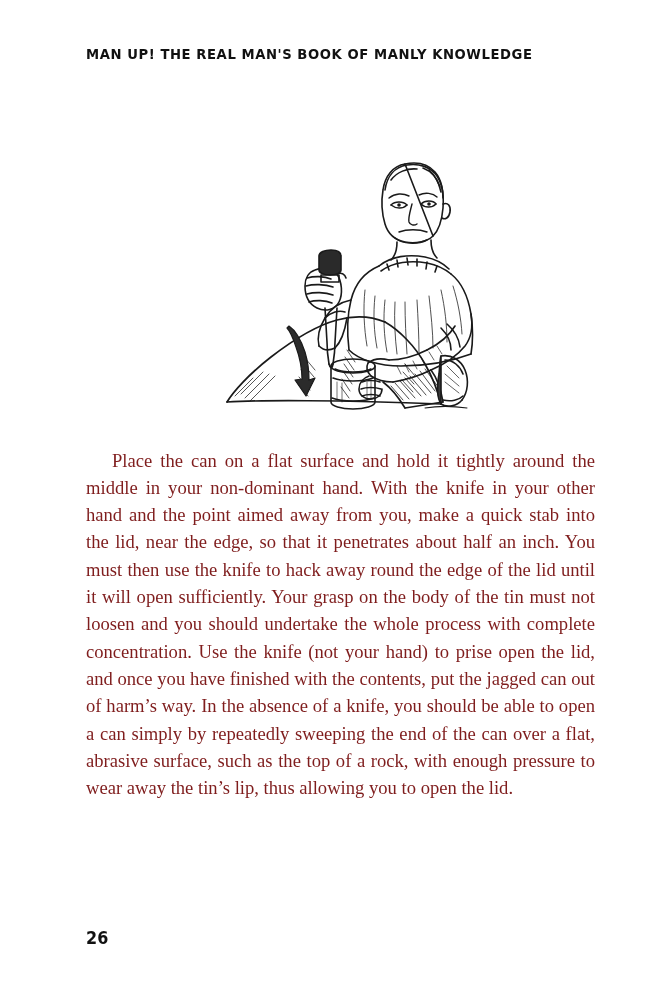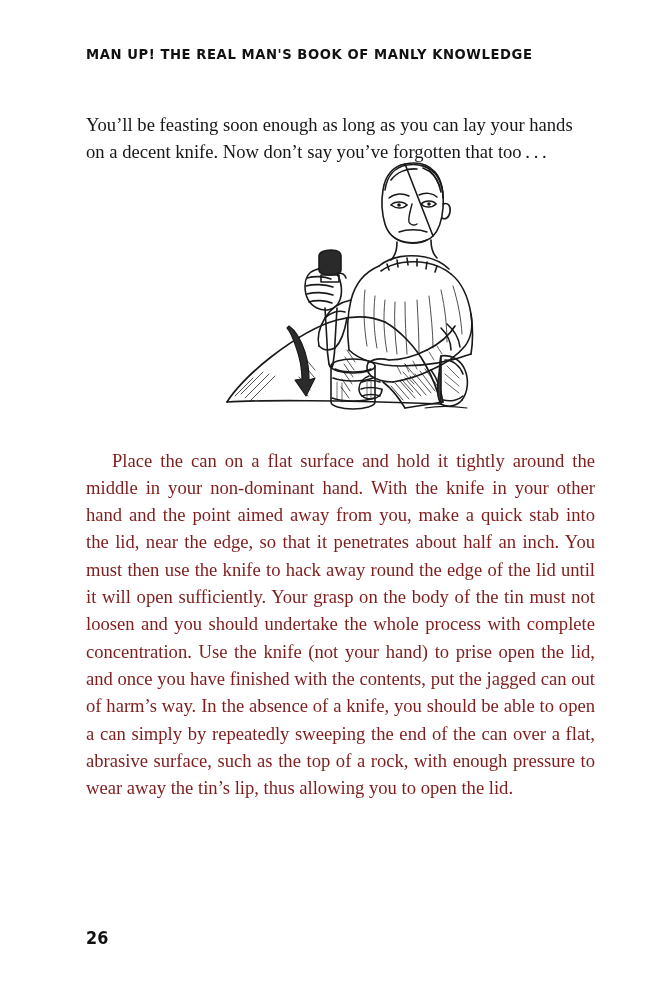--- a/index.html
+++ b/index.html
@@ -78,21 +78,20 @@
     transform-origin: left center;
   }
 </style>
 </head>
 <body>
 
 <div class="page">
 
   <div class="running-header">MAN UP! THE REAL MAN'S BOOK OF MANLY KNOWLEDGE</div>
 
-  <p class="intro-paragraph">You’ll be feasting soon enough as long as you can lay your hands on a decent knife. Now don’t say you’ve forgotten that too . . .</p>
 
   <div class="illustration-block">
     <svg viewBox="0 0 262 262" xmlns="http://www.w3.org/2000/svg" fill="none" stroke="#1a1a1a" stroke-width="1.6" stroke-linecap="round" stroke-linejoin="round">
 
       <g stroke-width="1.7">
         <path d="M8 252 C14 242 30 224 52 207 C74 190 96 176 118 170 C136 165 152 166 166 172"></path>
         <path d="M166 172 C180 180 196 196 206 214 C214 228 219 242 222 254"></path>
         <path d="M8 252 C40 250 120 250 222 254"></path>
       </g>
       <g stroke-width="0.9" opacity="0.82">

